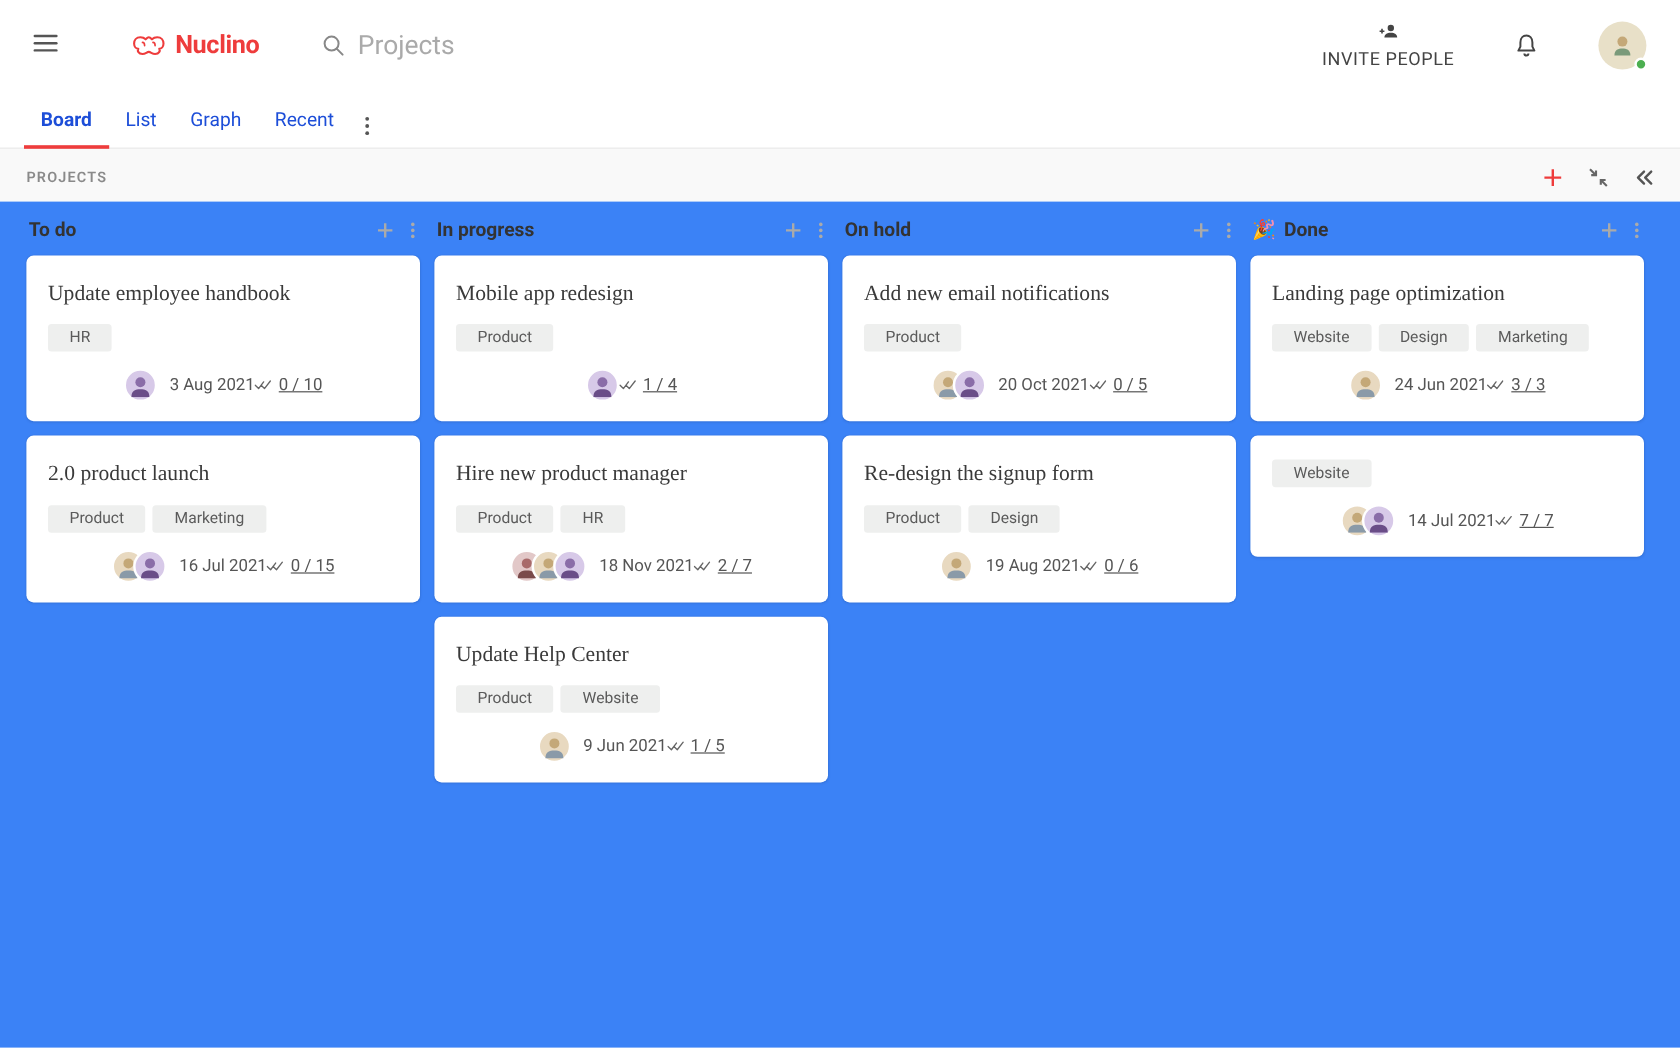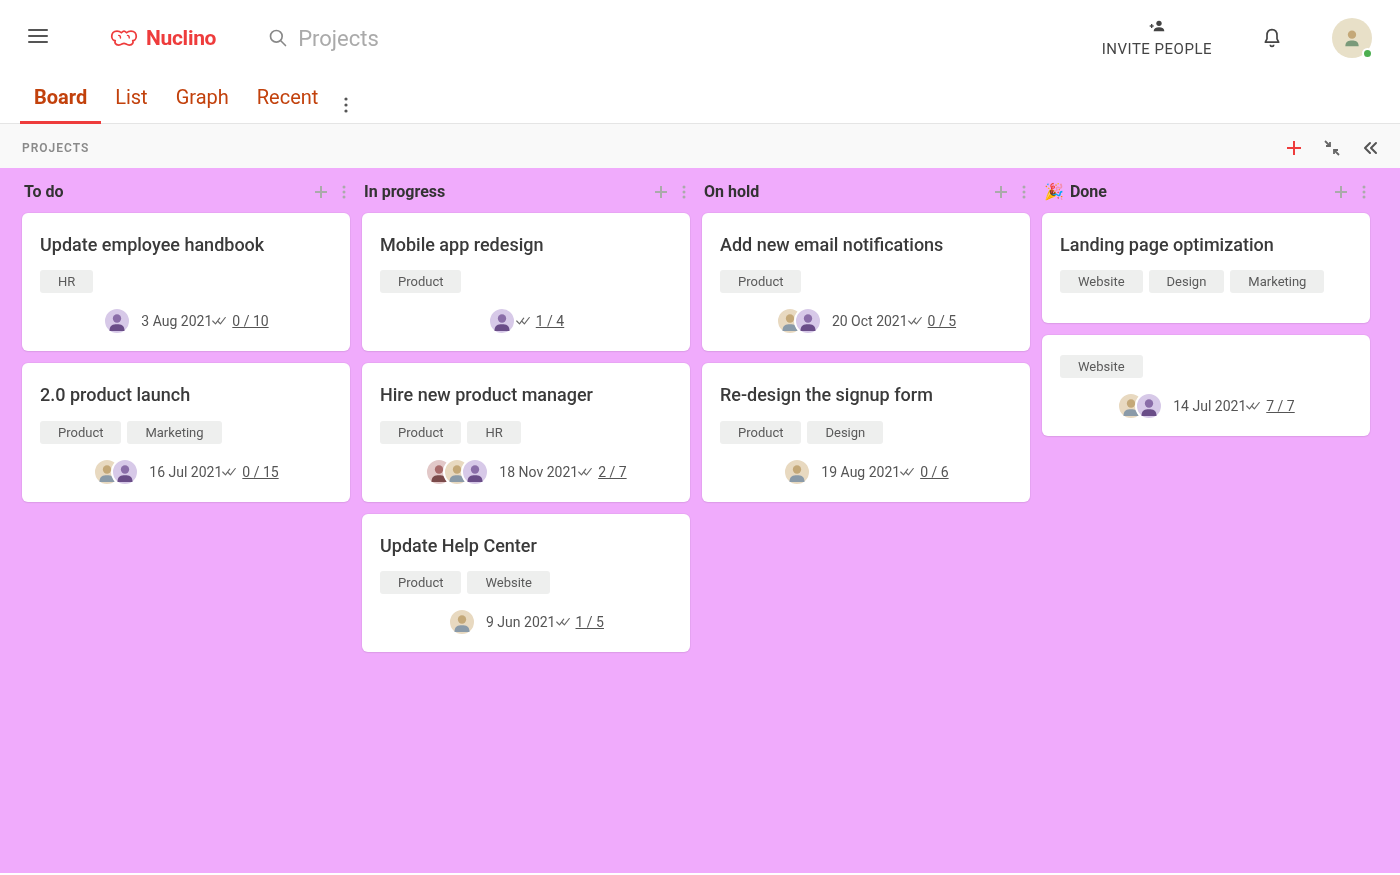--- a/index.html
+++ b/index.html
@@ -44,22 +44,22 @@
 .tabs-row {
   height: 48px;
   display:flex;
   align-items:flex-end;
   padding: 0 20px;
   border-bottom: 1px solid #e5e5e5;
   gap: 0px;
 }
 .tab {
   padding: 12px 14px 12px 14px;
-  font-size: 20px;
-  color: #c2410c;
+  font-size: 16px;
+  color: #1d4ed8;
   cursor: pointer;
   border-bottom: 3px solid transparent;
   margin-bottom: -1px;
 }
 .tab.active { font-weight:700; border-bottom-color:#ee3c3c; }
 .tab-more { padding: 10px 12px; cursor:pointer;}
 
 
 .board-header {
   display:flex;
@@ -71,21 +71,21 @@
 .board-title { font-size:12px; font-weight:600; color:#8a8a8a; letter-spacing: 1px;}
 .board-actions { display:flex; align-items:center; gap: 22px; }
 .board-actions .icon-btn { cursor:pointer; color:#666; }
 .board-actions .icon-btn.red { color:#ee3c3c; }
 
 
 .board {
   display:flex;
   gap: 12px;
   padding: 6px 22px 20px 22px;
-  background: #f0abfc;
+  background: #3b82f6;
   height: calc(100% - 76px - 48px - 46px);
   overflow:hidden;
 }
 .column {
   width: 328px;
   flex-shrink:0;
 }
 .col-head {
   display:flex;
   align-items:center;
@@ -99,21 +99,21 @@
 .col-acts .ic { cursor:pointer; }
 
 .card {
   background:#fff;
   border-radius: 6px;
   box-shadow: 0 1px 2px rgba(0,0,0,0.06), 0 0 0 1px rgba(0,0,0,0.03);
   padding: 20px 18px 16px 18px;
   margin-bottom: 12px;
   cursor:pointer;
 }
-.card-title { font-size:18px; font-weight:500; color:#3a3a3a; margin-bottom: 14px; line-height:1.3;}
+.card-title { font-size:18px; font-weight:500; color:#3a3a3a; margin-bottom: 14px; line-height:1.3;font-family:Liberation Serif, serif;}
 .tags { display:flex; flex-wrap:wrap; gap:6px; margin-bottom:14px; }
 .tag { background:#eeefee; color:#5a5a5a; font-size:13px; padding:4px 18px; border-radius:3px; }
 .card-foot { display:flex; align-items:center; justify-content:center; }
 .foot-left { display:flex; align-items:center; gap:10px; }
 .avatars { display:flex; }
 .av { width:28px; height:28px; border-radius:50%; border:2px solid #fff; display:flex; align-items:center; justify-content:center; font-size:14px;}
 .av + .av { margin-left:-10px; }
 .av1 { background:#d7c9e8; } .av2 { background:#e8d9c0; } .av4 { background:#e2c8c8; }
 .date { font-size:14px; color:#555; }
 .progress { display:flex; align-items:center; gap:6px; font-size:14px; color:#555;text-decoration:underline;}
@@ -516,20 +516,41 @@
       </span>
     </div>
       </div>
       <div class="card">
       <div class="card-title">Landing page optimization</div>
       <div class="tags">
           <span class="tag">Website</span>
           <span class="tag">Design</span>
           <span class="tag">Marketing</span>
         </div>
+      <div class="card-foot">
+        <div class="foot-left">
+          <div class="avatars">
+              <div class="av av2">
+                <svg viewBox="0 0 24 24" width="20" height="20">
+                  <circle cx="12" cy="9" r="5" fill="#c4a878"></circle>
+                  <path d="M3 24 C3 17 7 16 12 16 C17 16 21 17 21 24" fill="#8a9aa8"></path>
+                </svg>
+              </div>
+            </div>
+          <span class="date">24 Jun 2021</span>
+        </div>
+        <div class="progress">
+          <span>
+              <svg class="check-icon" viewBox="0 0 20 12" width="16" height="10">
+                <path d="M1 6 L5 10 L11 2 M8 6 L12 10 L19 1" fill="none" stroke="#666" stroke-width="1.6" stroke-linecap="round" stroke-linejoin="round"></path>
+              </svg>
+            </span>
+          <span>3 / 3</span>
+        </div>
+      </div>
       </div>
       <div class="card">
       <div class="tags">
           <span class="tag">Website</span>
         </div>
       <div class="card-foot">
         <div class="foot-left">
           <div class="avatars">
               <div class="av av2">
                 <svg viewBox="0 0 24 24" width="20" height="20">

